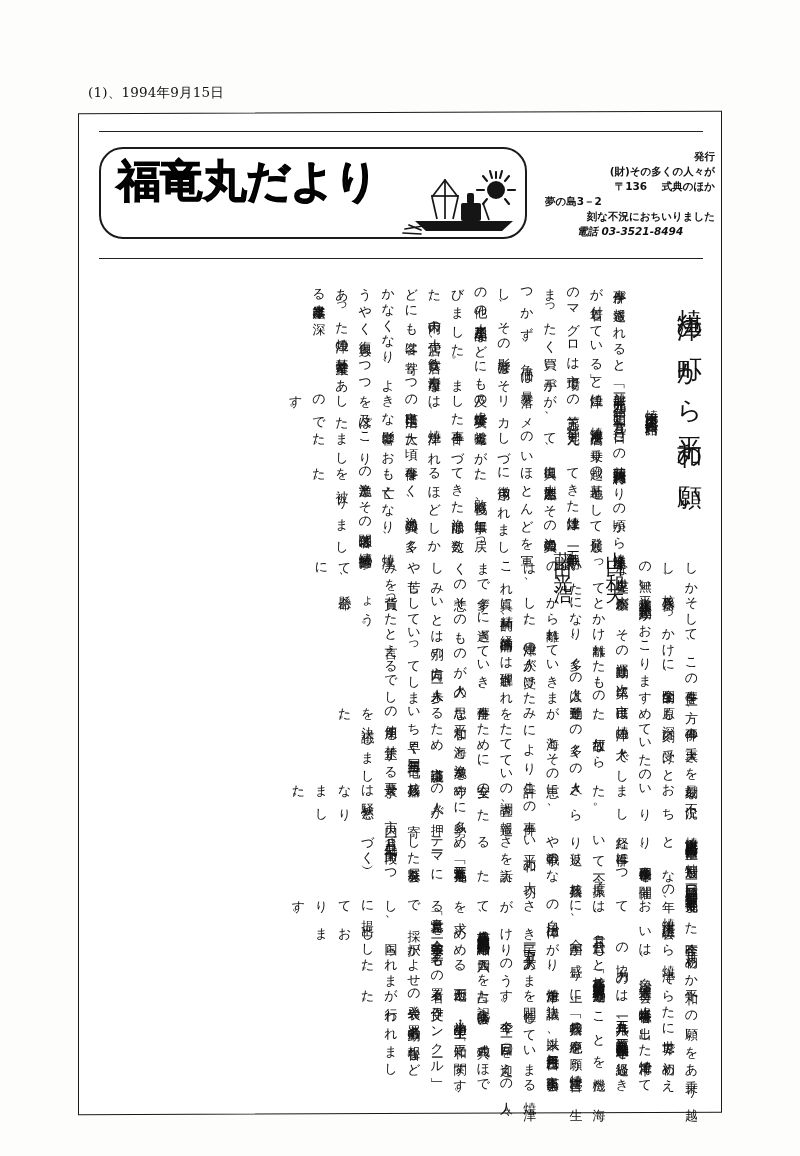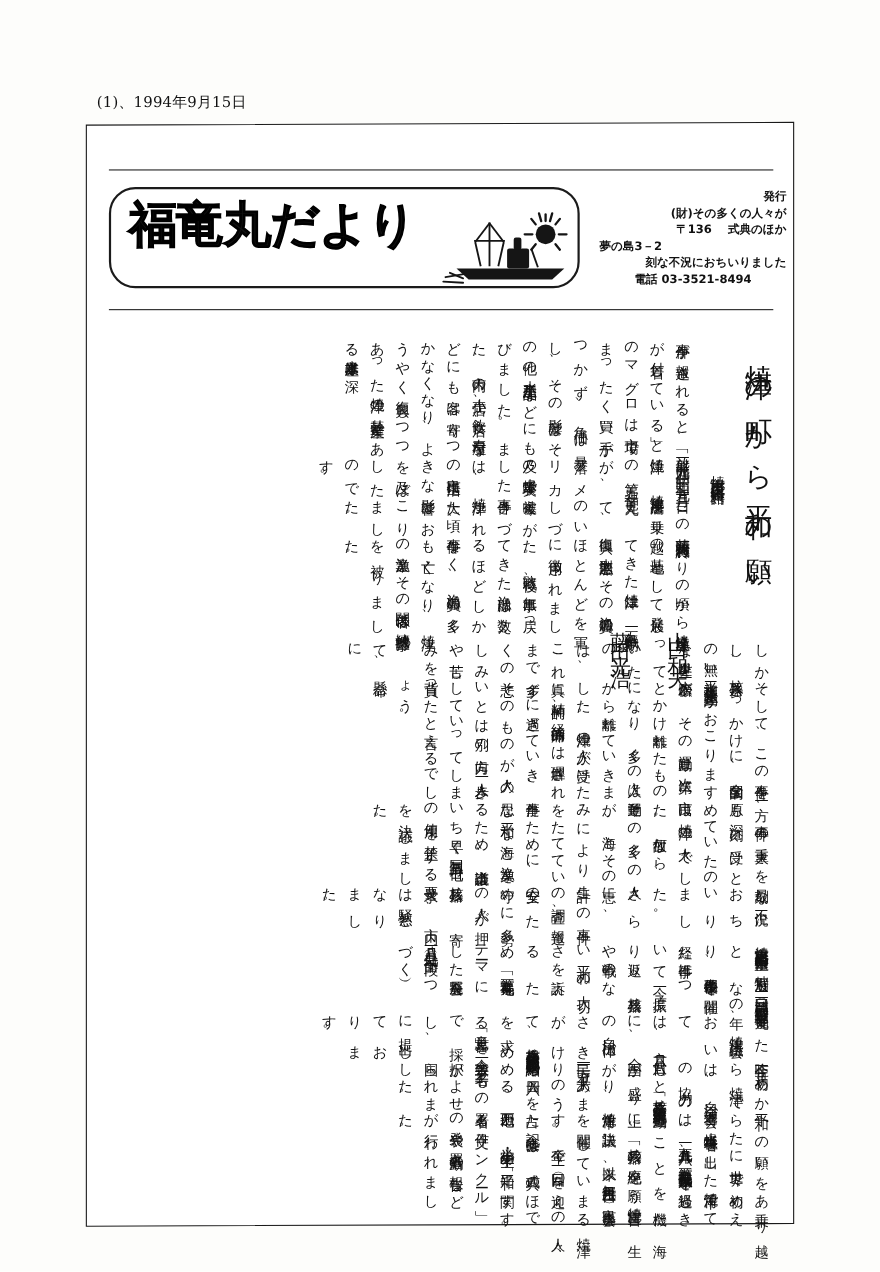--- a/index.html
+++ b/index.html
@@ -26,21 +26,21 @@
   }
   
   .frame{
     position:absolute;left:78px;top:112px;
     width:644px;height:1002px;
     border:1.4px solid #1a1a1a;
     box-sizing:border-box;
     background:#fff;
     transform:skewY(-0.22deg);
   }
-  .frame-inner{transform:skewY(0.22deg);position:absolute;inset:0;margin-top:23px;}
+  .frame-inner{transform:skewY(0.22deg);position:absolute;inset:0;}
 
   
   .masthead{
     position:absolute;left:14px;top:18px;width:616px;height:128px;
   }
   .rule-top{
     position:absolute;left:6px;top:0;width:604px;height:0;
     border-top:1.4px solid #222;
   }
   .rule-bot{
@@ -71,21 +71,21 @@
   
   .pub{
     position:absolute;left:452px;top:18px;width:170px;
     font-family:"DejaVu Sans","Liberation Sans",sans-serif;
     font-size:10.5px;font-weight:bold;line-height:1.42;
     color:#111;
   }
   .pub .p-l{display:block;white-space:nowrap;}
   .pub .a-l{text-align:right;}
   .pub .a-r{}
-  .pub .a-c{text-align:center;}
+  .pub .a-c{text-align:center;font-style:italic;}
 
   
   .article{
     position:absolute;left:10px;top:158px;width:620px;height:830px;
   }
   .vblock{
     position:absolute;
     display:flex;flex-direction:row-reverse;
     writing-mode:vertical-rl;
     -webkit-writing-mode:vertical-rl;

